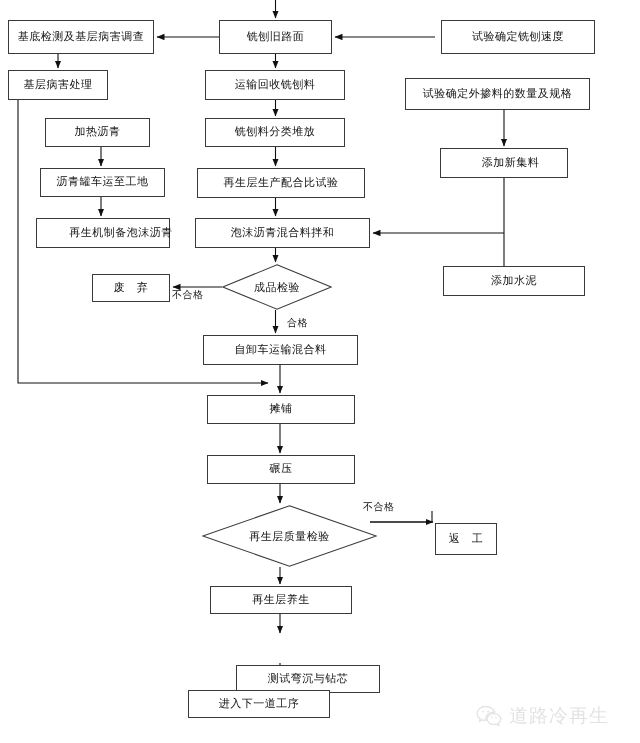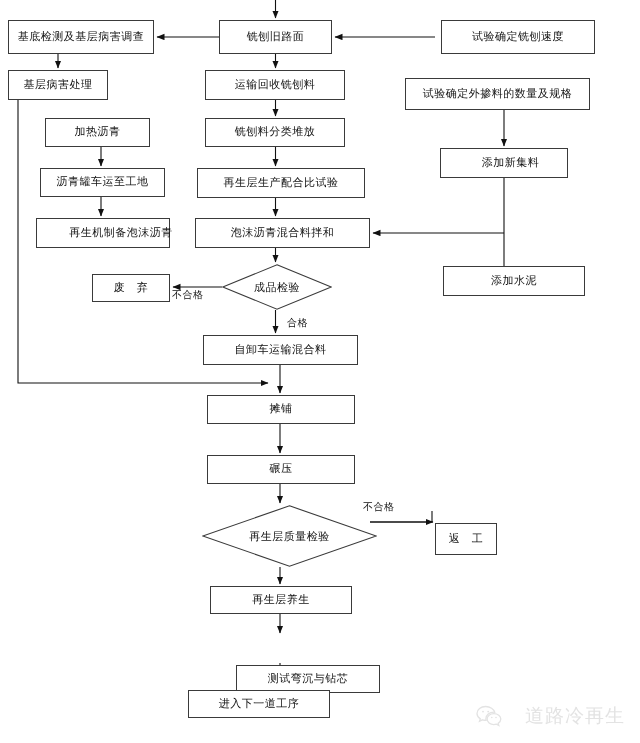--- a/index.html
+++ b/index.html
@@ -68,21 +68,21 @@
     left: 0;
     top: 0;
     width: 640px;
     height: 743px;
     pointer-events: none;
   }
   .watermark {
     position: absolute;
     display: flex;
     align-items: center;
-    gap: 23px;
+    gap: 7px;
     opacity: 1;
   }
   .watermark .wm-text {
     font-size: 19px;
     color: #e3e3e3;
     letter-spacing: 1px;
     white-space: nowrap;
   }
   .wm-icon {
     width: 26px;

